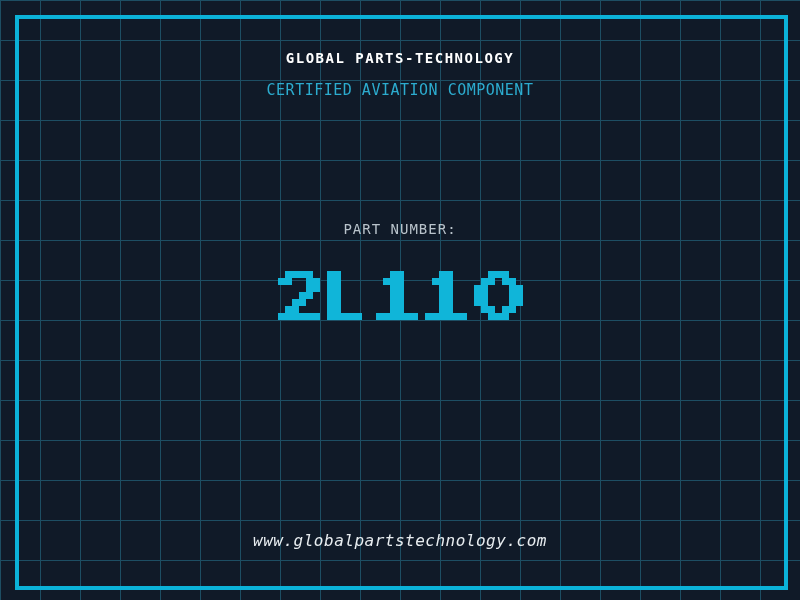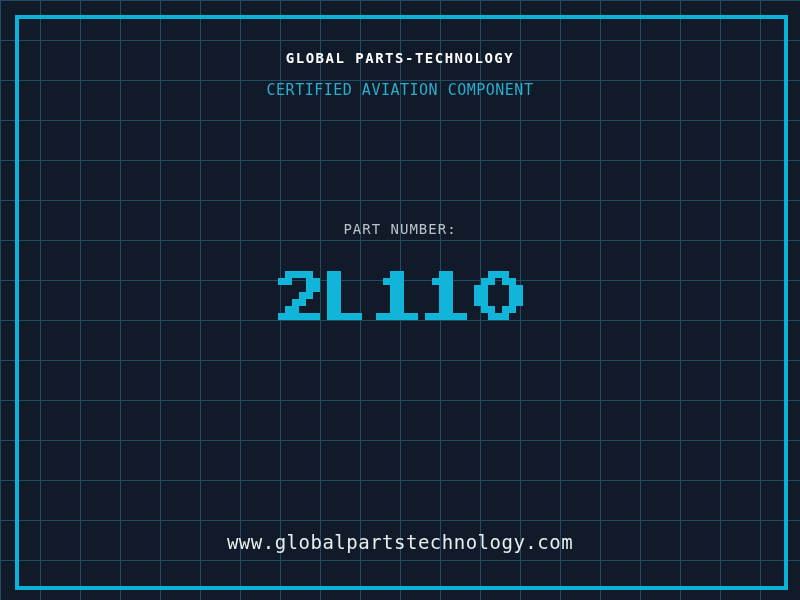--- a/index.html
+++ b/index.html
@@ -54,22 +54,23 @@
     font-size:14px;
     letter-spacing:1px;
   }
   .part-number{
     top:271px;
   }
   .part-number svg{display:block;}
   .footer-url{
     top:531px;
     color:var(--footer);
-    font-size:19px;
+    font-size:16px;
     letter-spacing:0.5px;
+    font-style:italic;
   }
 </style>
 </head>
 <body>
 
 <div class="frame"></div>
 
 <div class="centered title">GLOBAL PARTS-TECHNOLOGY</div>
 
 <div class="centered subtitle">CERTIFIED AVIATION COMPONENT</div>

